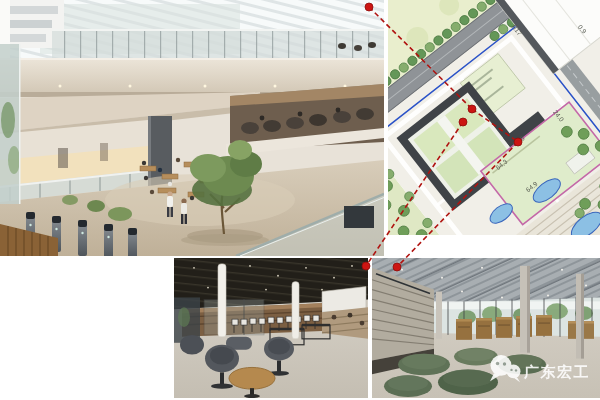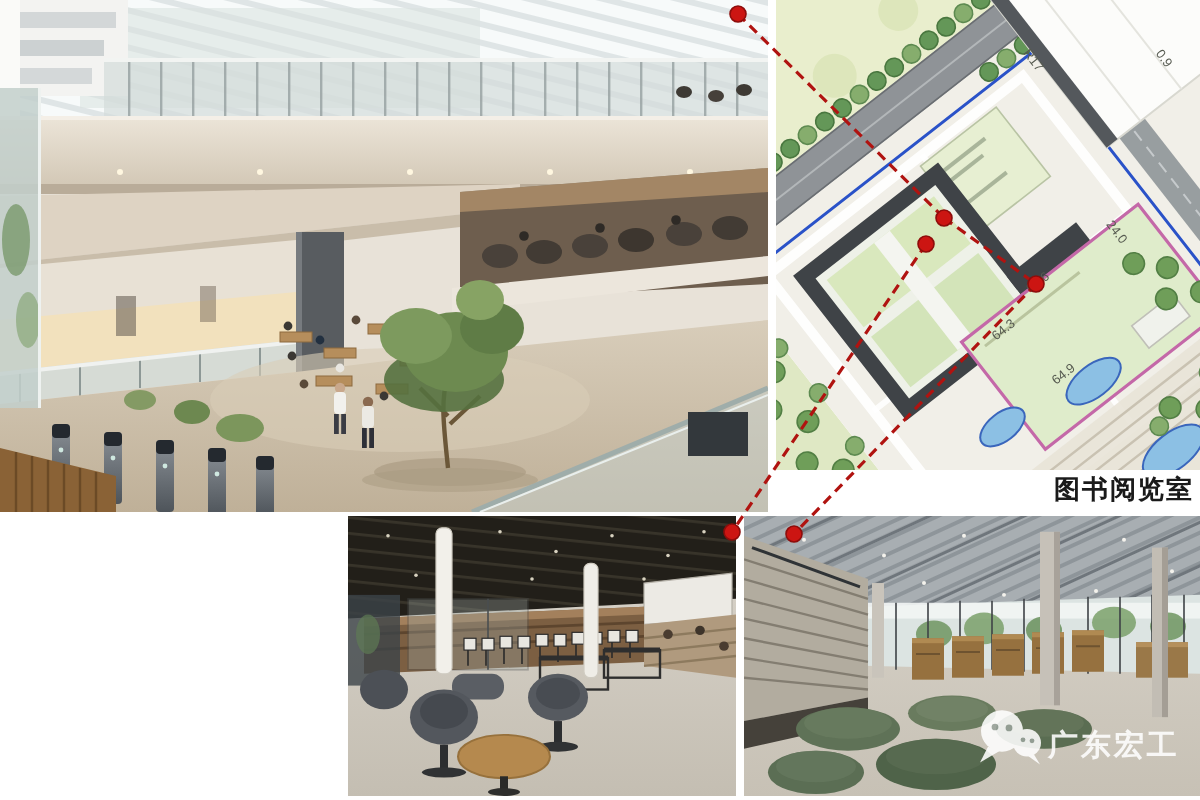--- a/index.html
+++ b/index.html
@@ -351,21 +351,20 @@
           <text transform="translate(151,148) rotate(90)">24.0</text>
           <text transform="translate(100,152)">64.6</text>
           <text transform="translate(72,160)">64.3</text>
           <text transform="translate(82,196)">64.9</text>
           <text transform="translate(223,96) rotate(90)">0.9</text>
         </g>
       </g>
     </svg>
   </div>
 
-  <div class="caption">图书阅览室</div>
   <div class="edge-label">主</div>
 
   <div class="ph z1" id="photo-lounge">
     <svg viewBox="0 0 194 142" preserveAspectRatio="none">
       <defs>
         <linearGradient id="gL-floor" x1="0" y1="0" x2="0" y2="1">
           <stop offset="0" stop-color="#dbd6cd"></stop>
             <stop offset="1" stop-color="#c4beb2"></stop>
         </linearGradient>
         <pattern id="pL-ceil" width="8" height="8" patternUnits="userSpaceOnUse" patternTransform="rotate(6)">

